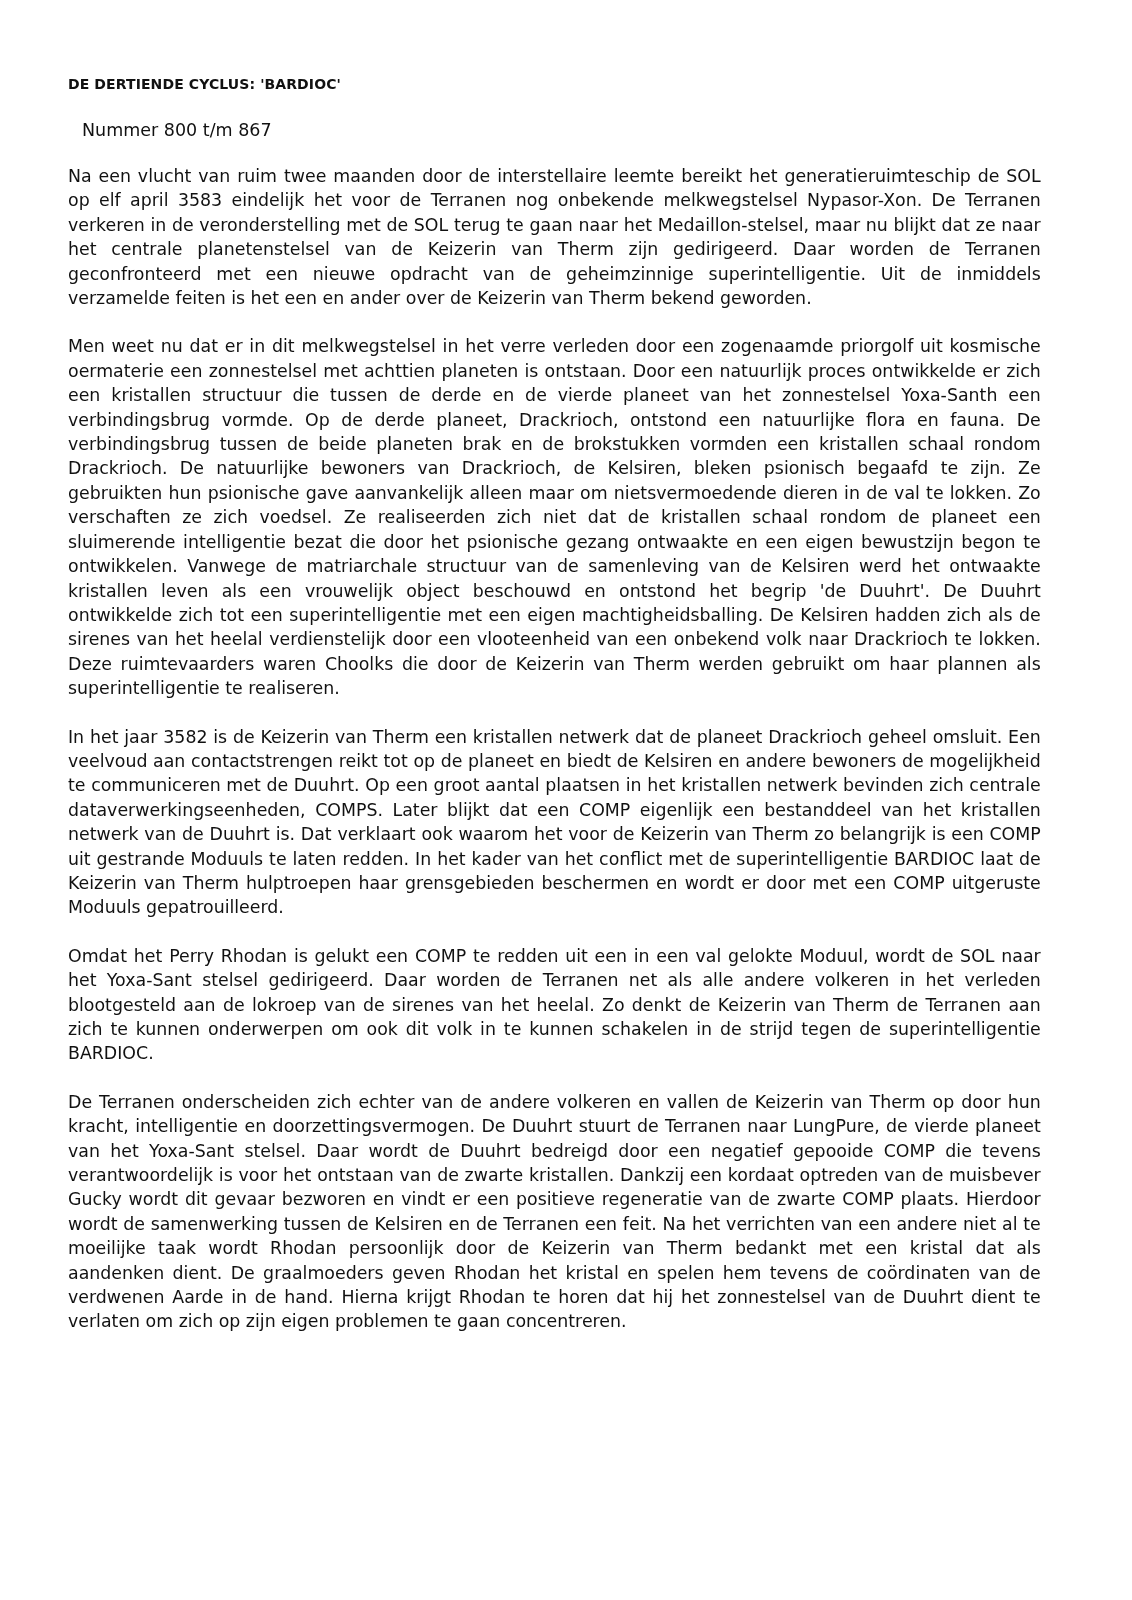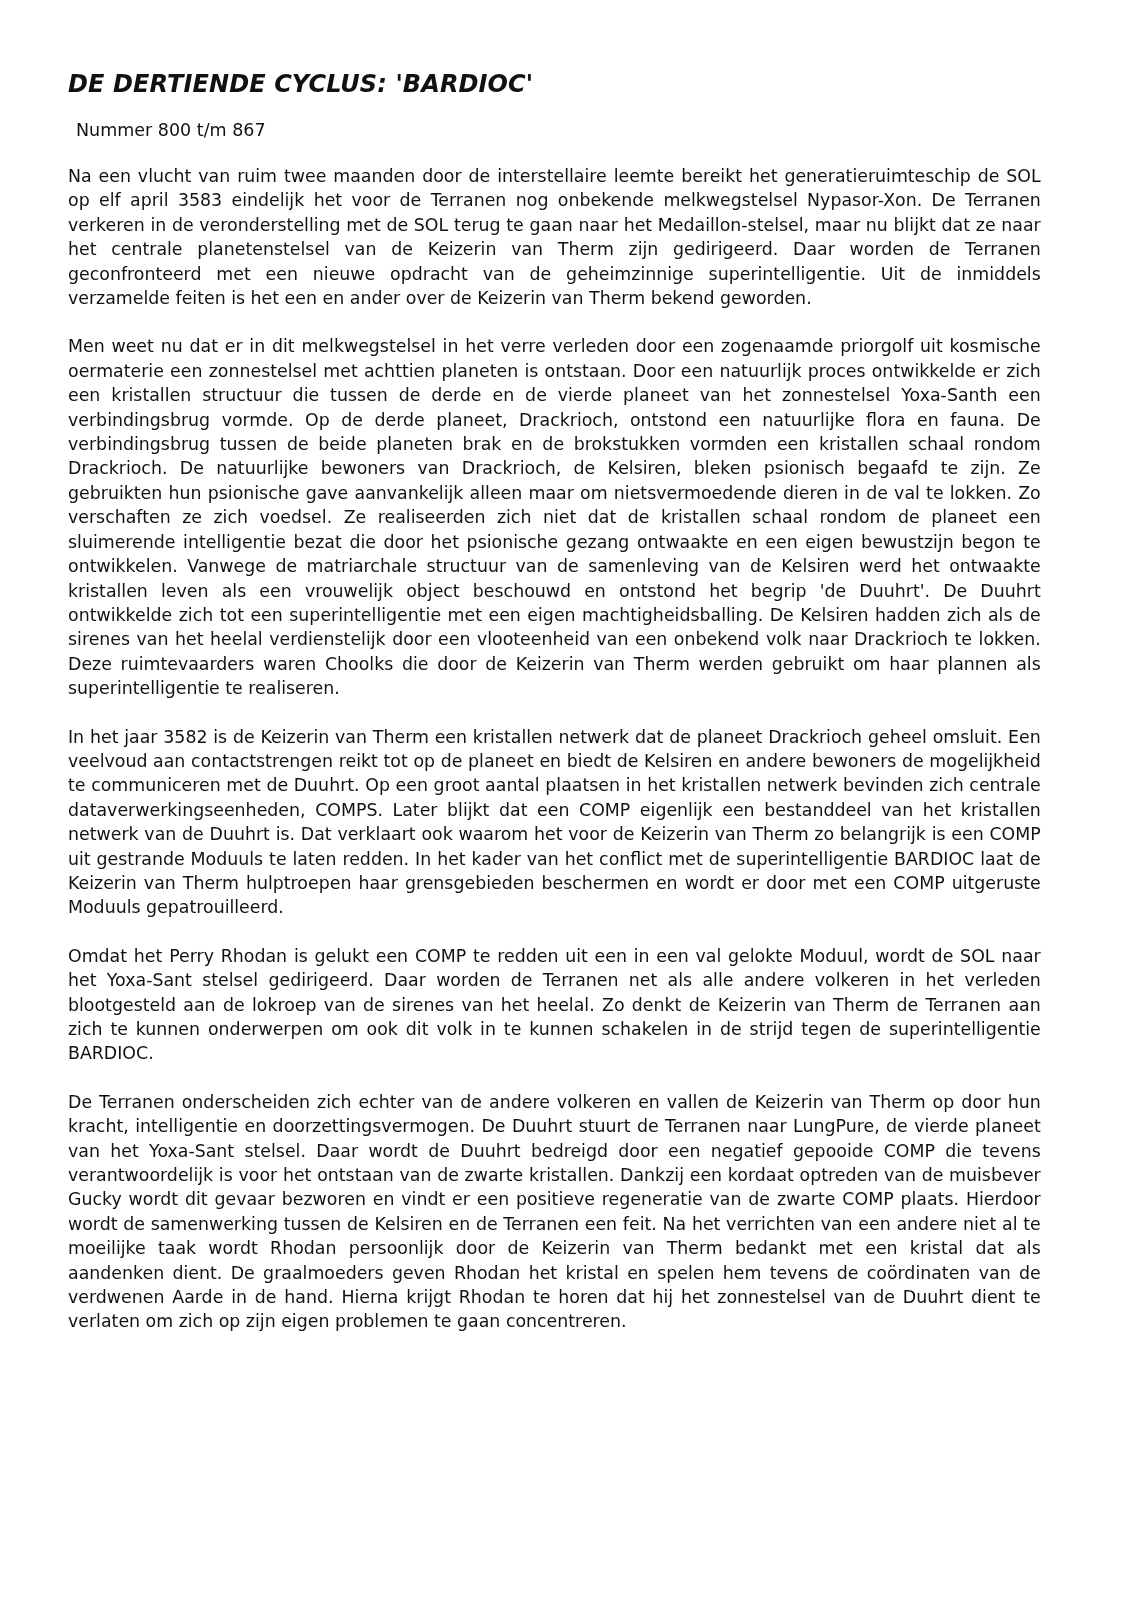--- a/index.html
+++ b/index.html
@@ -16,30 +16,29 @@
       font-family: "DejaVu Sans", "Liberation Sans", sans-serif;
     }
     .page {
       position: absolute;
       left: 68px;
       top: 72px;
       width: 973px;
     }
     .title {
       font-weight: bold;
-      font-size: 24px;
+      font-size: 14px;
       line-height: 24px;
       margin: 0 0 22px 0;
       letter-spacing: 0.1px;
-      font-style: italic;
     }
     .meta {
       font-size: 17.5px;
       line-height: 24px;
-      margin: 0 0 22px 8px;
+      margin: 0 0 22px 14px;
     }
     .para {
       font-size: 18px;
       line-height: 24.4px;
       text-align: justify;
       margin: 0 0 24px 0;
       font-family: "DejaVu Sans", sans-serif;
       transform: scaleX(0.965);
       transform-origin: left top;
       width: 1008px;

